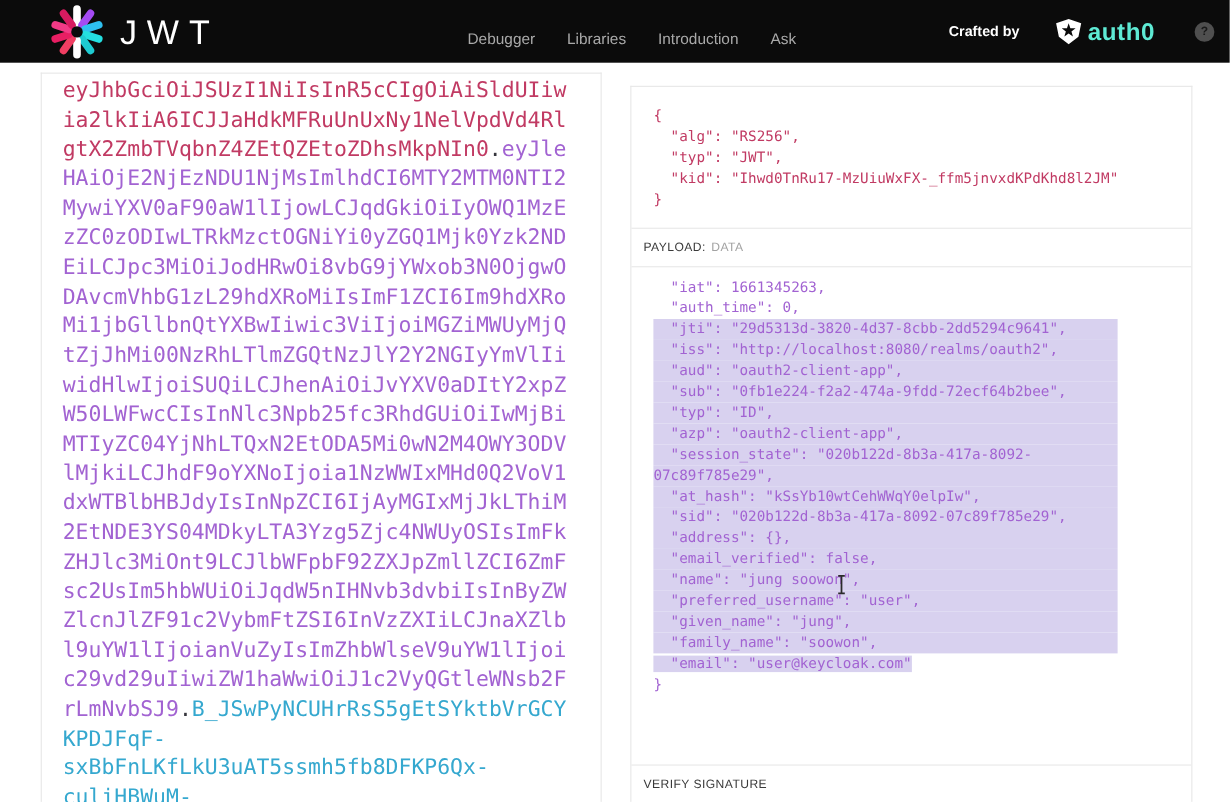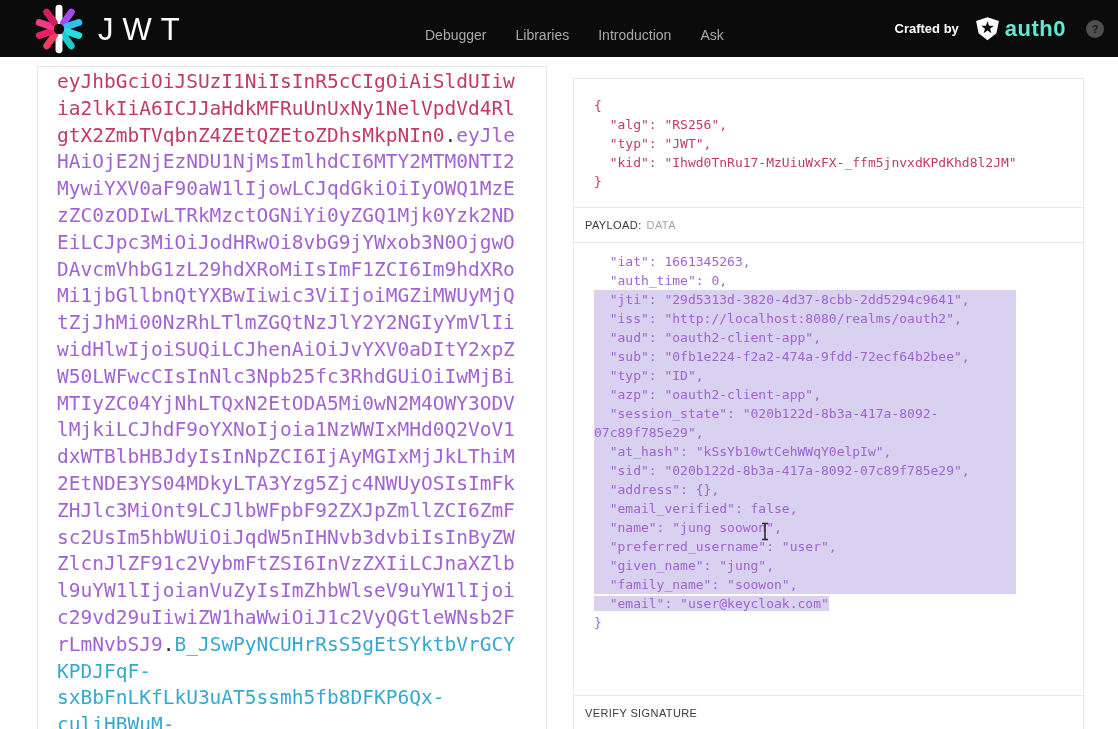--- a/index.html
+++ b/index.html
@@ -3,29 +3,29 @@
 <meta charset="utf-8">
 <style>
   * { margin:0; padding:0; box-sizing:border-box; }
   html,body { width:1118px; height:729px; overflow:hidden; background:#ffffff;
               font-family:"Liberation Sans", sans-serif; }
   .stage { position:relative; width:1118px; height:729px; background:#fff; }
 
   
   .navbar { position:absolute; left:0; top:0; width:1118px; height:57px;
             background:#0b0b0b; }
-  .logo { position:absolute; left:32px; top:2px; height:53px; display:flex;
+  .logo { position:absolute; left:43px; top:2px; height:53px; display:flex;
           align-items:center; gap:12px; cursor:pointer; }
   .logo-text { color:#ffffff; font-size:31px; letter-spacing:9px;
                font-weight:500; padding-top:2px; }
   .nav-links { position:absolute; left:425px; top:0; height:69px;
                display:flex; align-items:center; gap:29px; }
   .nav-link { color:#a9a9a9; font-size:14px; cursor:pointer; }
   .nav-right { position:absolute; right:14px; top:0; height:57px;
-               display:flex; align-items:center; gap:12px; }
+               display:flex; align-items:center; gap:28px; }
   .crafted { color:#ffffff; font-size:13px; font-weight:700; margin-right:4px; }
   .auth0 { display:flex; align-items:center; gap:5px; cursor:pointer; }
   .auth0-text { color:#5eead4; font-size:22px; font-weight:700; letter-spacing:.5px; }
   .help-btn { width:18px; height:18px; border-radius:50%; background:#4f4f4f;
               color:#191919; font-size:11px; font-weight:700; display:flex;
               align-items:center; justify-content:center; margin-left:8px; cursor:pointer; }
 
   
   .encoded-panel { position:absolute; left:37px; top:66px; width:510px; height:663px;
                    background:#fff; border:1px solid #e7e7e7; border-bottom:none;

